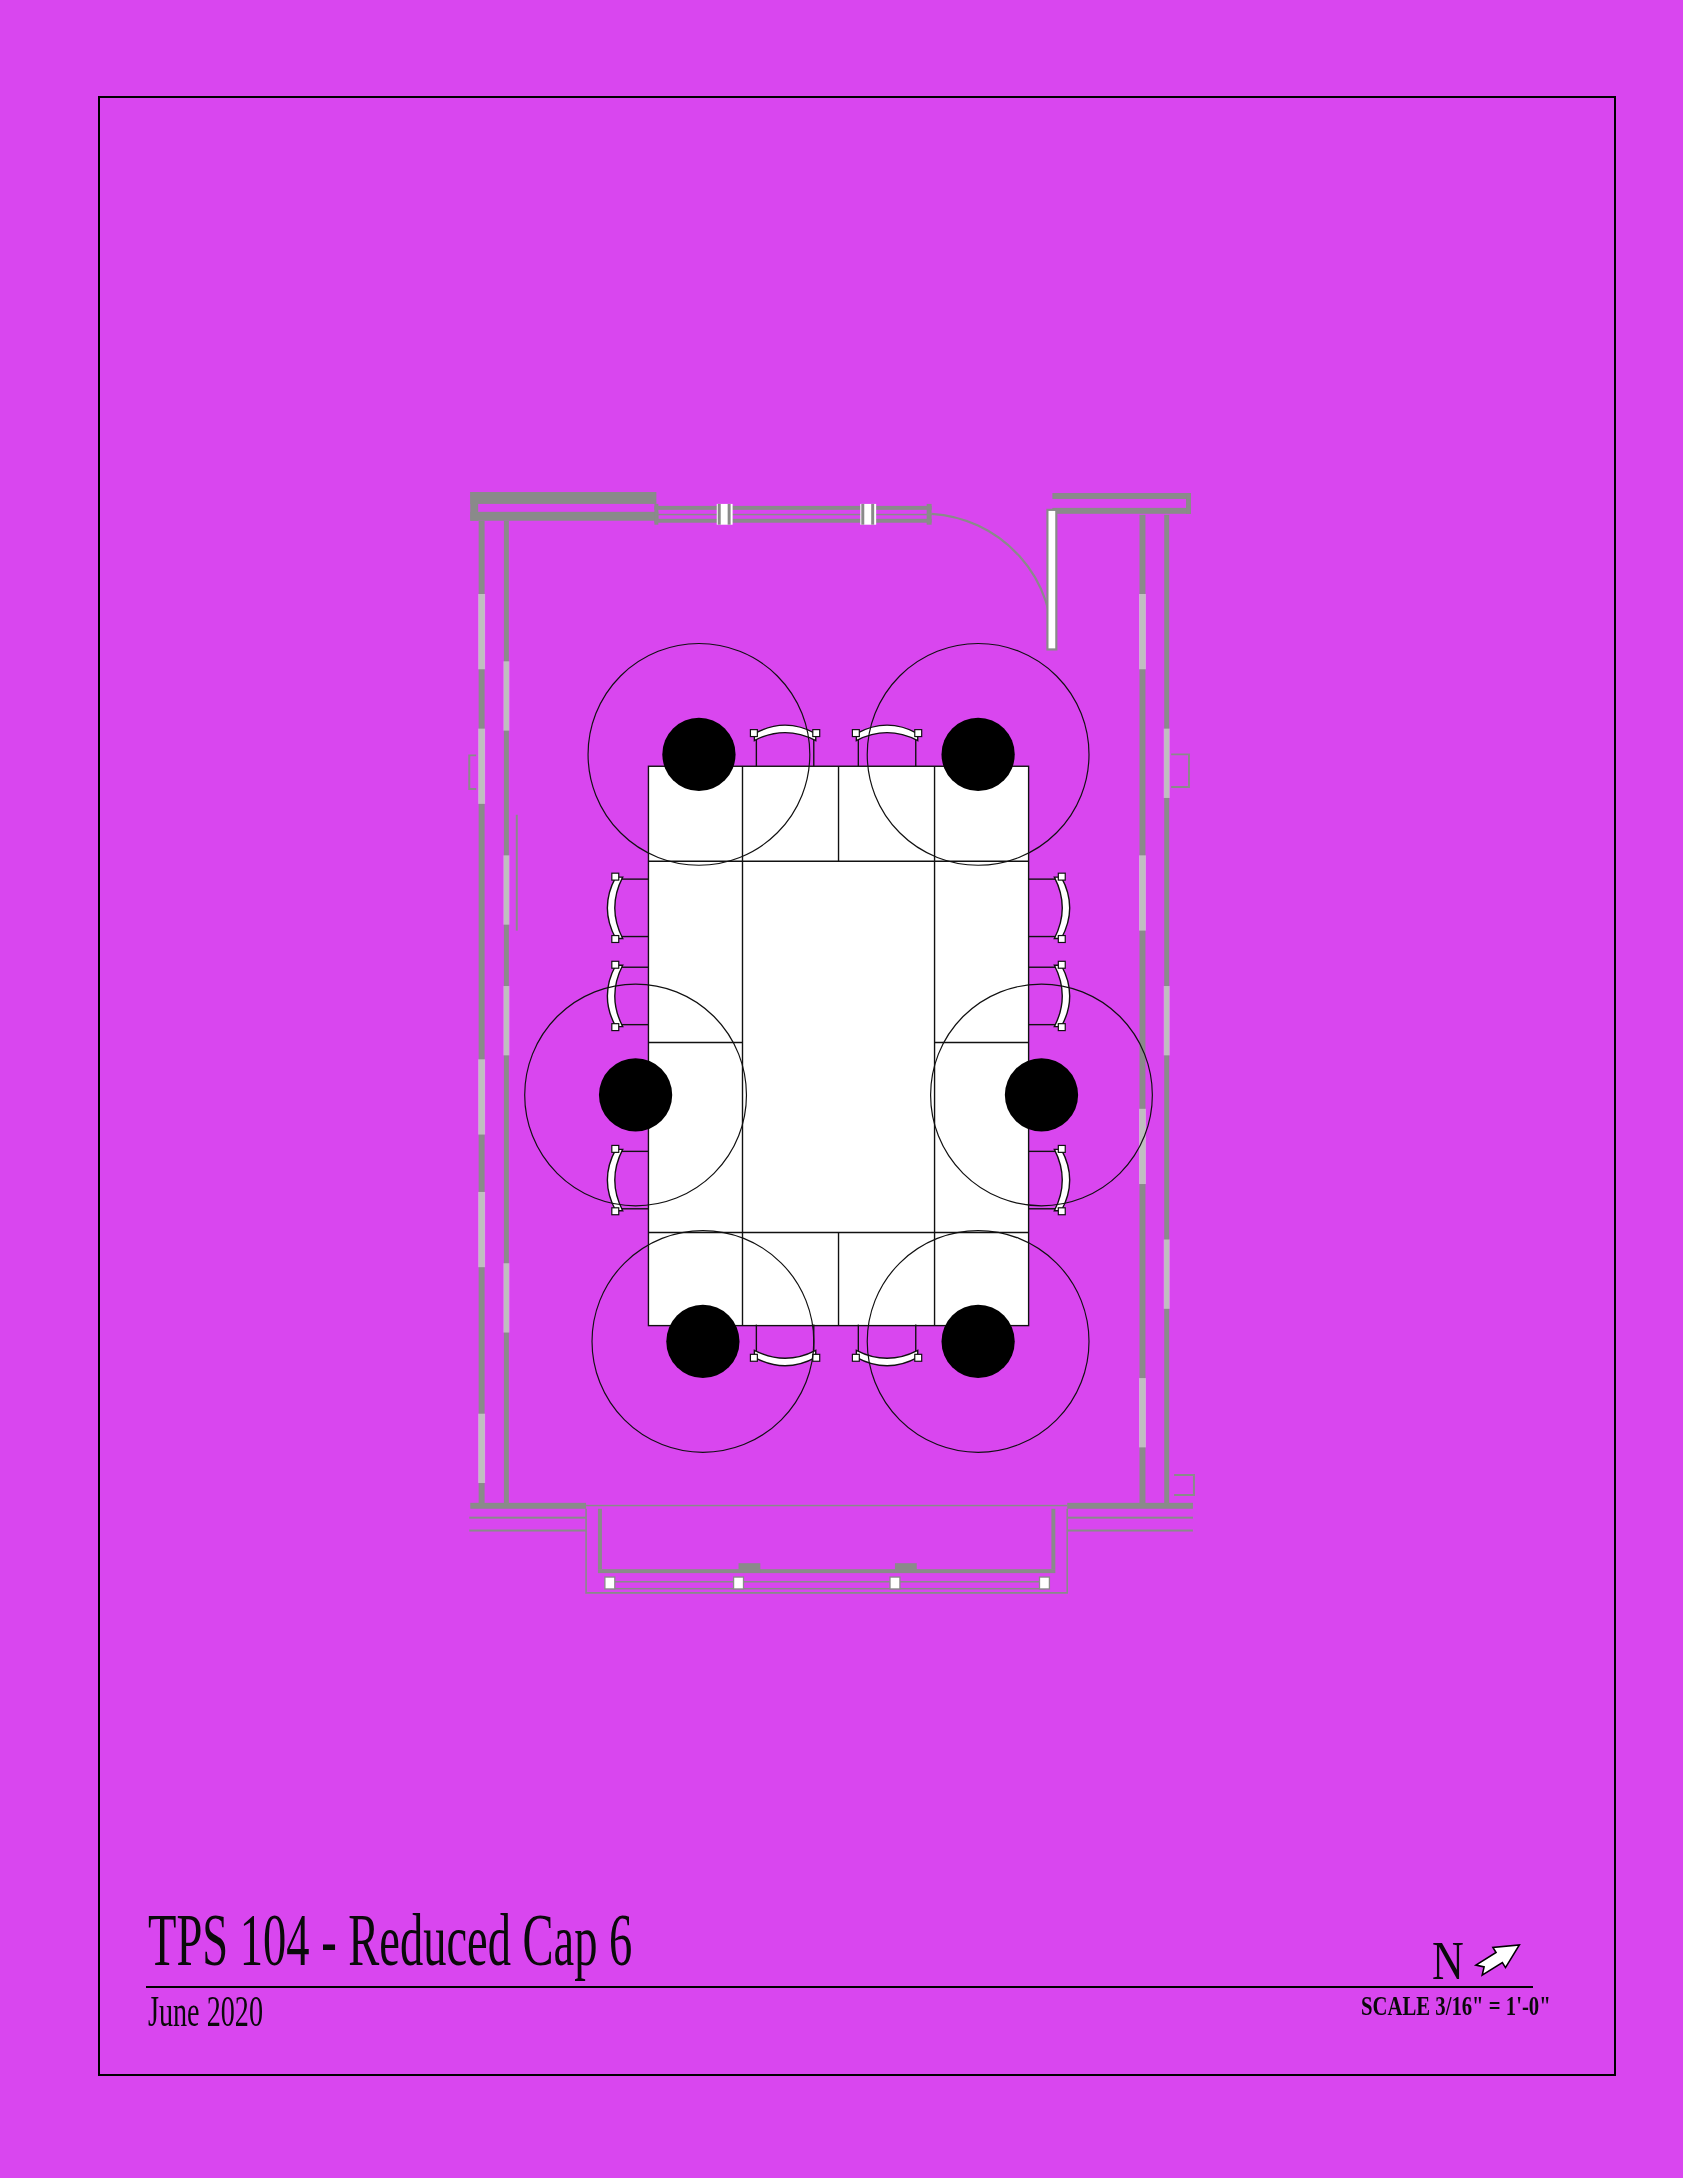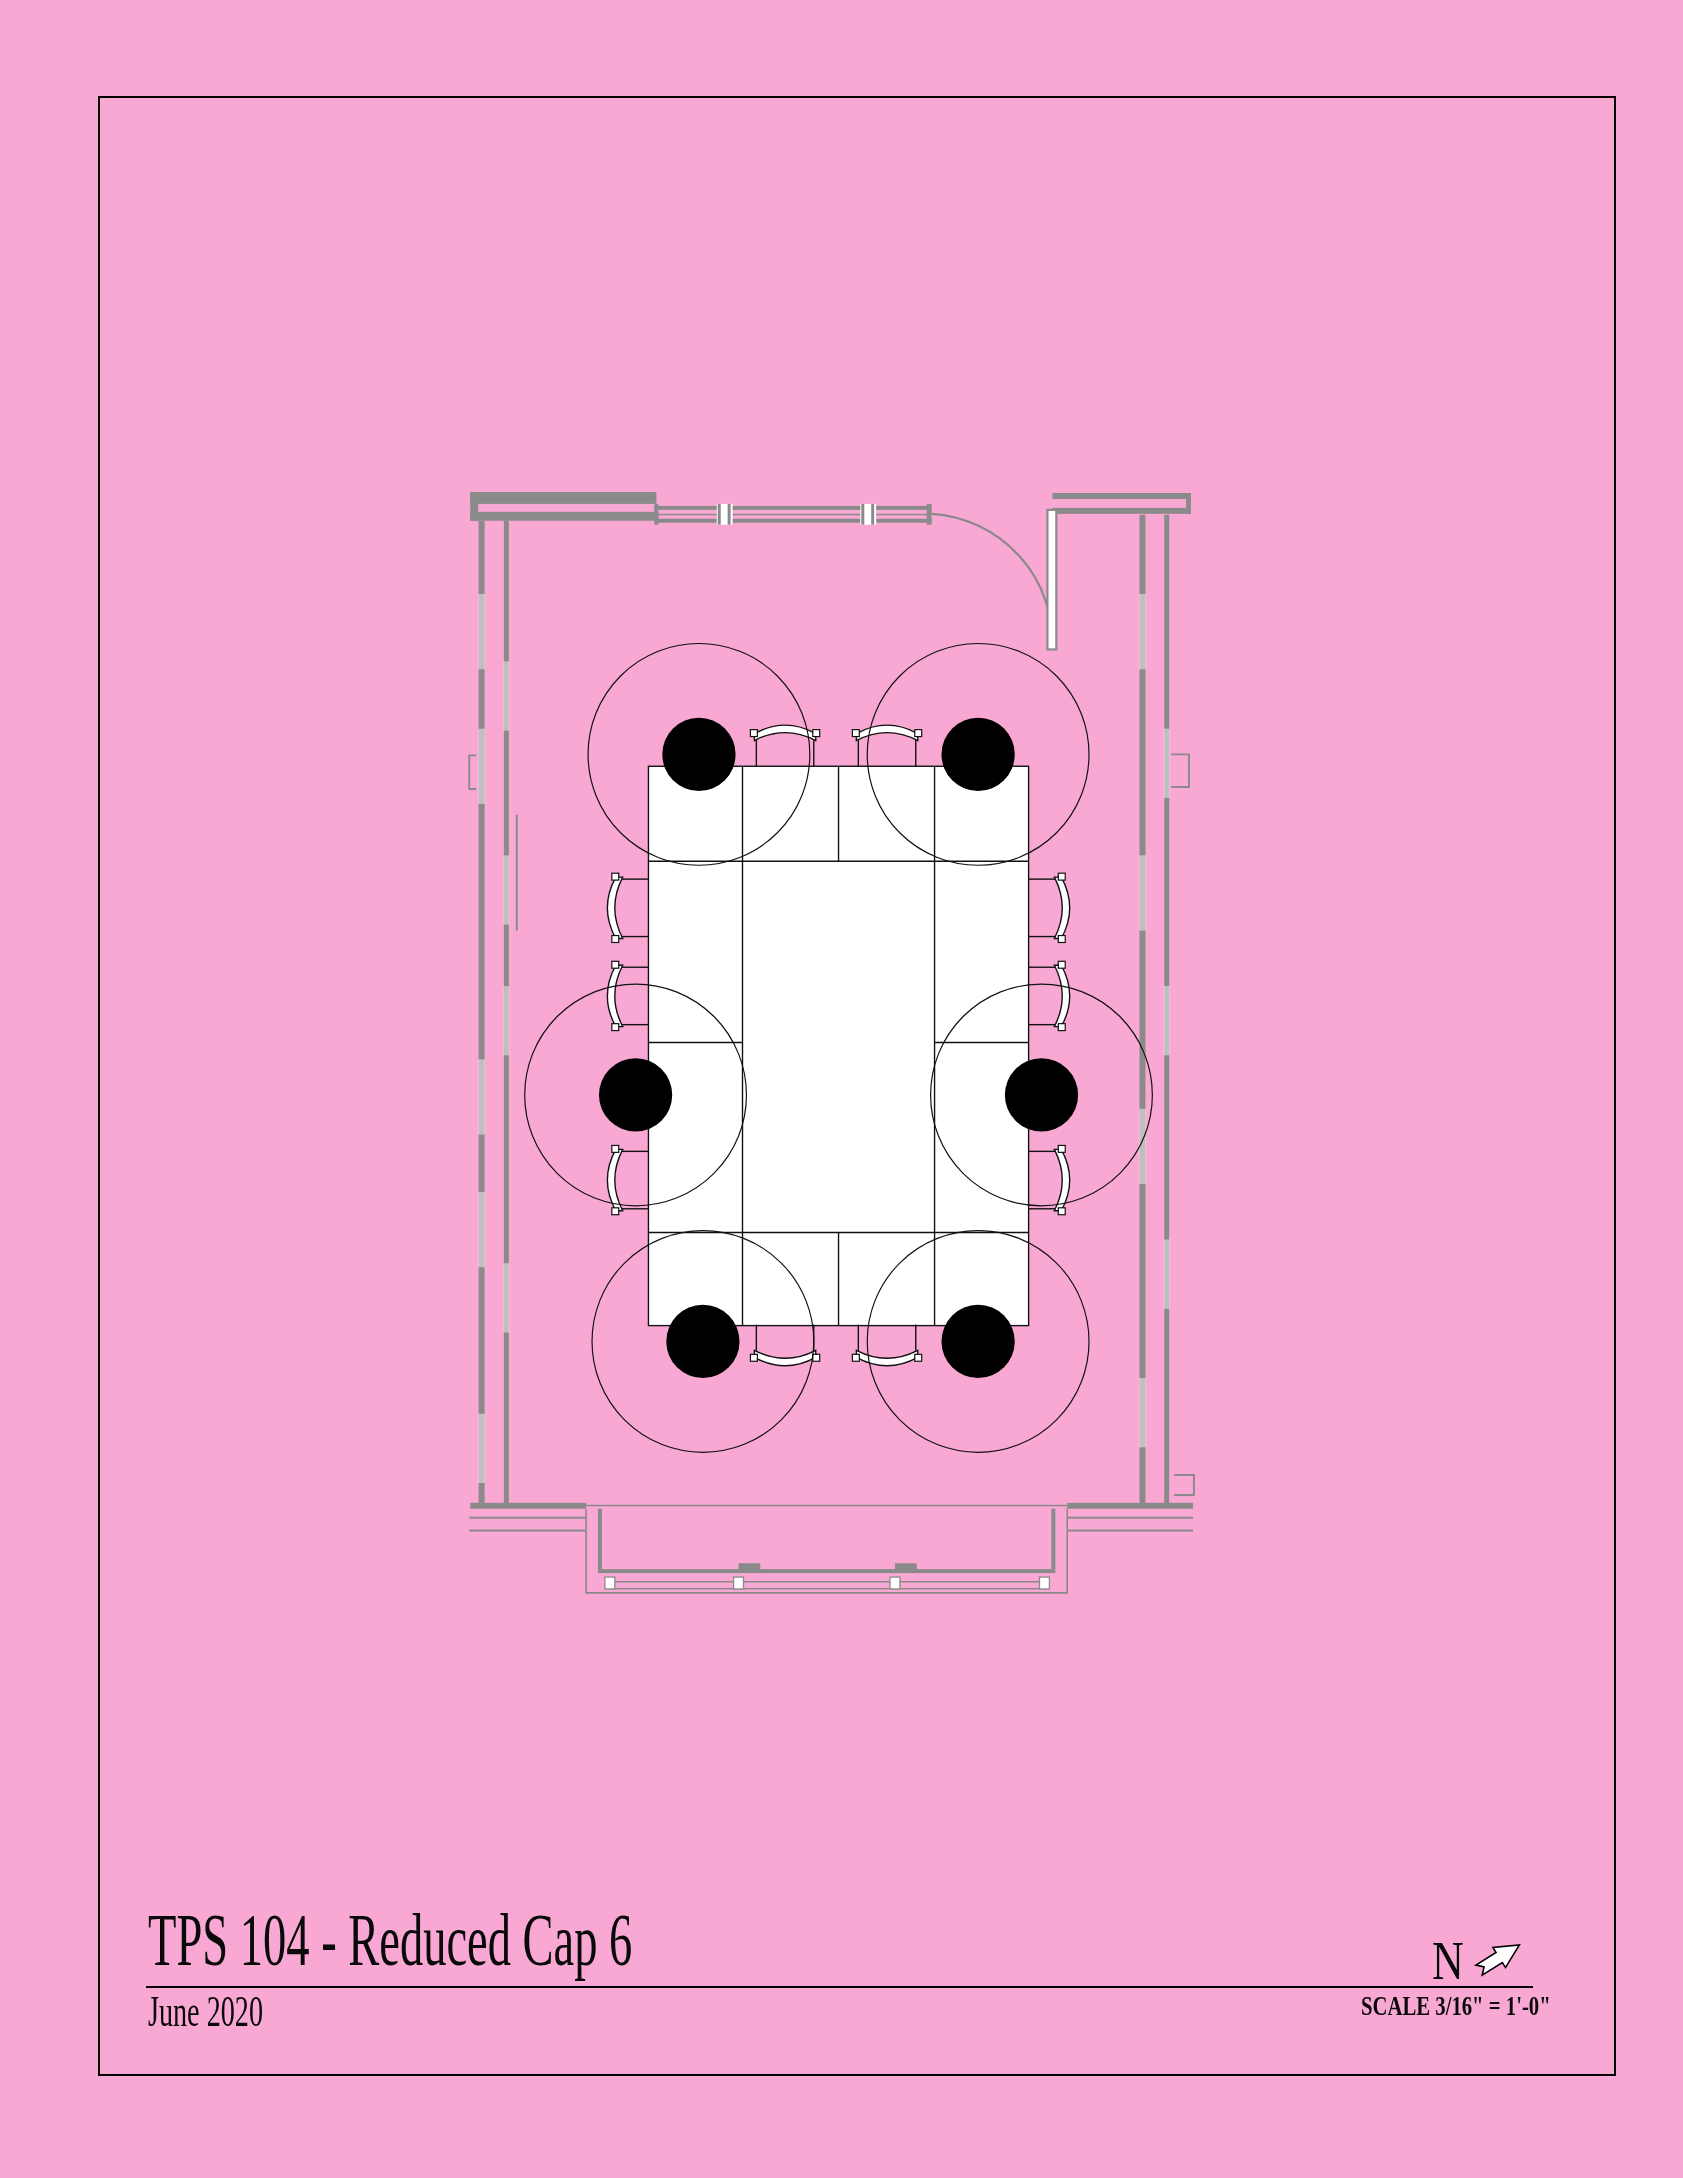--- a/index.html
+++ b/index.html
@@ -1,17 +1,17 @@
 <!DOCTYPE html>
 <html><head>
 <meta charset="utf-8">
 <style>
   html,body{margin:0;padding:0;background:#fff;}
   body{width:1683px;height:2178px;position:relative;font-family:"Liberation Serif",serif;}
-  #sheet{position:absolute;inset:0;background:#f9a8d4;padding-left:18px;}
+  #sheet{position:absolute;inset:0;background:#d946ef;padding-left:18px;}
   #border{position:absolute;left:98px;top:96px;width:1514px;height:1976px;border:2px solid #000;}
   #plan-svg{position:absolute;left:0;top:0;width:1683px;height:2178px;}
   .txt{position:absolute;white-space:nowrap;color:#0a0a0a;transform-origin:0 0;line-height:1;}
   #title-text{left:148px;top:1902px;font-size:75px;transform:scaleX(0.62);}
   #date-text{left:148px;top:1990px;font-size:44px;transform:scaleX(0.64);}
   #north-label{left:1432px;top:1933px;font-size:55px;transform:scaleX(0.80);}
   #scale-label{left:1361px;top:1992px;font-size:28px;font-weight:bold;transform:scaleX(0.74);}
   #title-rule{position:absolute;left:146px;top:1986px;width:1387px;height:2px;background:#000;}
 </style>
 </head>

